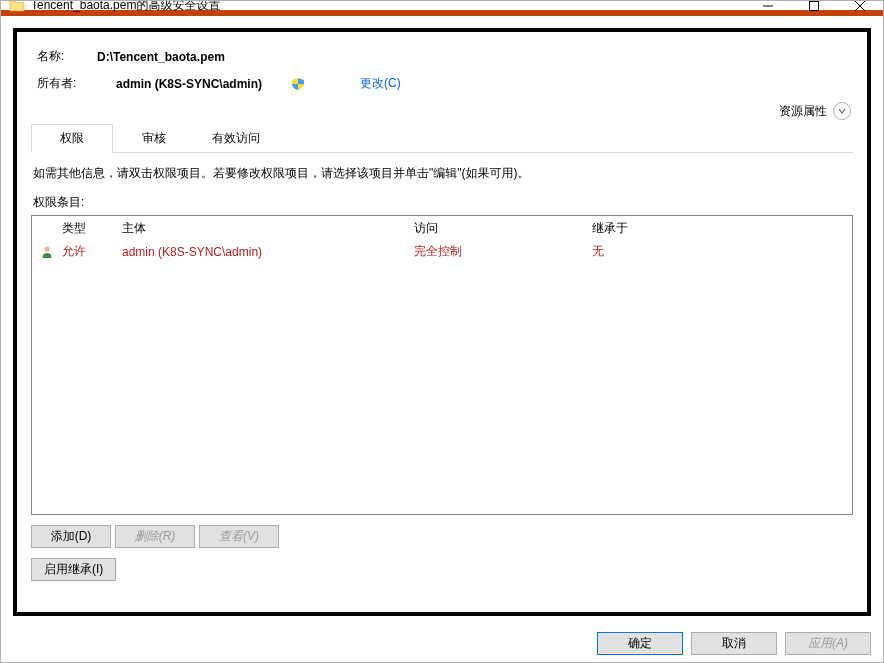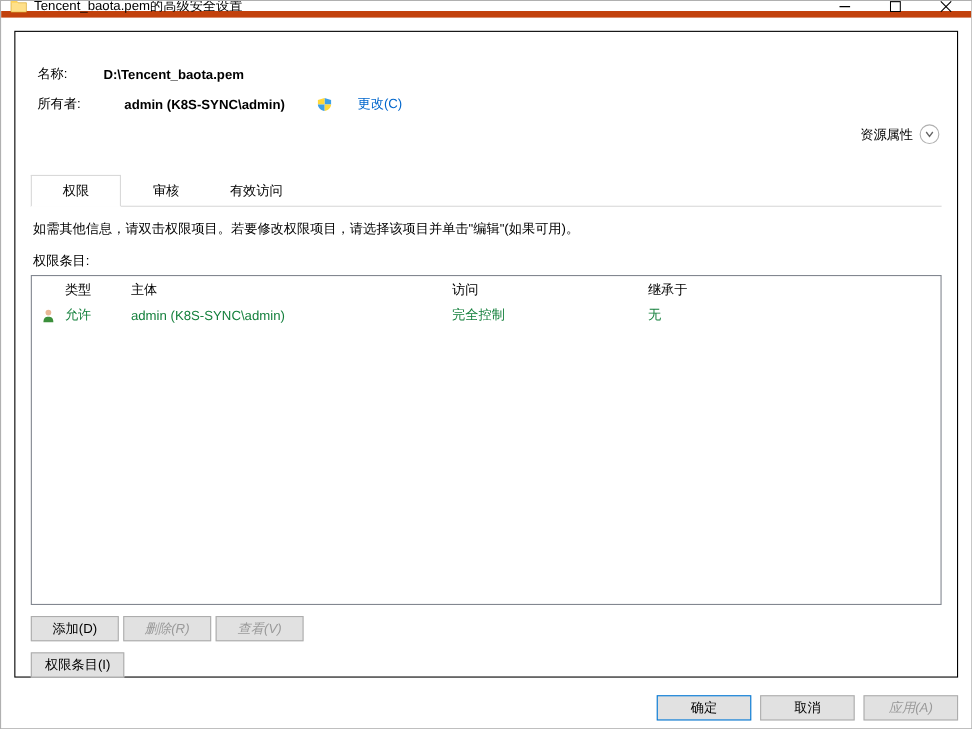--- a/index.html
+++ b/index.html
@@ -46,23 +46,23 @@
       display: flex;
       align-items: center;
       justify-content: center;
       color: #000;
     }
     .win-btn svg { display: block; }
     .content-wrap {
       padding: 12px;
     }
     .inner-panel {
-      border: 1px solid #000000;
+      border: 4px solid #000000;
       height: 588px;
-      padding: 24px 14px 12px 14px;
+      padding: 10px 14px 12px 14px;
       position: relative;
     }
     .info-row {
       display: flex;
       align-items: center;
       margin-bottom: 10px;
       padding-left: 6px;
       padding-top: 6px;
     }
     .info-label {
@@ -85,20 +85,21 @@
       height: 14px;
       display: inline-block;
       margin-left: 10px;
       margin-right: 4px;
       vertical-align: middle;
     }
     .shield-icon svg { display: block; }
     .link {
       color: #0066cc;
       cursor: pointer;
+      margin-left: 32px;
     }
     .resource-row {
       display: flex;
       justify-content: flex-end;
       align-items: center;
       margin-bottom: 4px;
       padding-right: 2px;
     }
     .expand-btn {
       width: 18px;
@@ -119,21 +120,20 @@
     }
     .tab {
       padding: 5px 0;
       width: 82px;
       text-align: center;
       border: 1px solid transparent;
       border-bottom: none;
       cursor: pointer;
       color: #000;
       position: relative;
-      margin-top: 24px;
     }
     .tab.active {
       border-color: #d9d9d9;
       border-bottom: 1px solid #fff;
       margin-bottom: -1px;
       background: #fff;
     }
     .instruction {
       margin-bottom: 12px;
       padding-left: 2px;
@@ -155,21 +155,21 @@
     }
     .col-icon { width: 22px; }
     .col-type { width: 60px; }
     .col-principal { width: 292px; }
     .col-access { width: 178px; }
     .col-inherit { flex: 1; }
     .entries-row {
       display: flex;
       padding: 2px 8px;
       align-items: center;
-      color: #15803d;
+      color: #b91c1c;
       cursor: pointer;
     }
     .user-icon {
       width: 22px;
       display: flex;
       align-items: center;
     }
     .user-icon svg { display: block; }
     .btn-row {
       display: flex;
@@ -302,21 +302,21 @@
       </div>
     </div>
 
     <div class="btn-row">
       <button class="btn">添加(D)</button>
       <button class="btn disabled" disabled="">删除(R)</button>
       <button class="btn disabled" disabled="">查看(V)</button>
     </div>
 
     <div class="btn-row2">
-      <button class="btn">权限条目(I)</button>
+      <button class="btn">启用继承(I)</button>
     </div>
 
   </div>
 </div>
 
 <div class="footer">
   <button class="btn default">确定</button>
   <button class="btn">取消</button>
   <button class="btn disabled" disabled="">应用(A)</button>
 </div>

